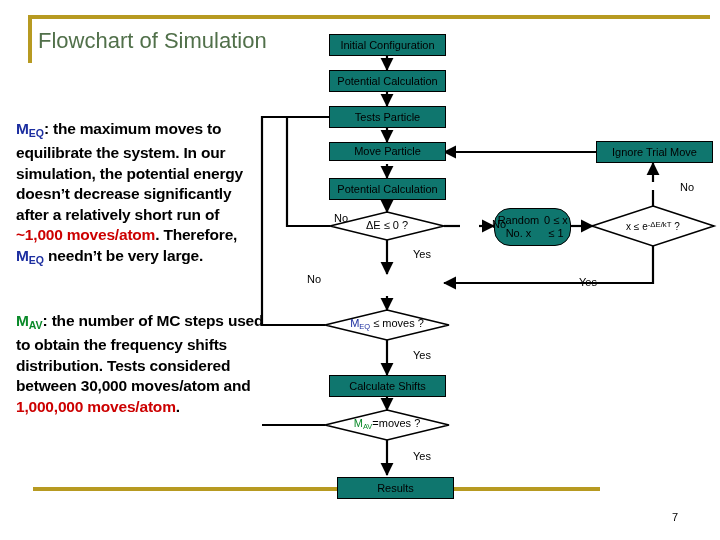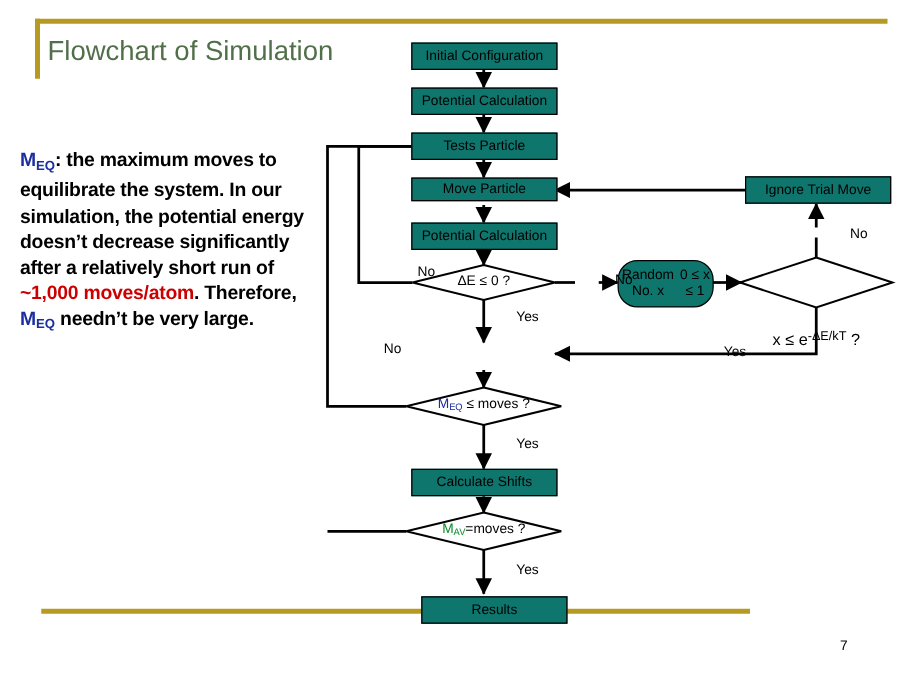--- a/index.html
+++ b/index.html
@@ -77,20 +77,23 @@
   <div class="gold-top-h"></div>
   <div class="gold-top-v"></div>
   <div class="gold-bottom"></div>
 
   <div class="title">Flowchart of Simulation</div>
 
   <div class="bodytext" id="para1">
     <span class="blue"><span>M</span><span class="sub">EQ</span></span><span>: the maximum moves to equilibrate the system. In our simulation, the potential energy doesn’t decrease significantly after a relatively short run of </span><span class="red">~1,000 moves/atom</span><span>. Therefore, </span><span class="blue"><span>M</span><span class="sub">EQ</span></span><span> needn’t be very large.</span>
   </div>
 
+  <div class="bodytext" id="para2">
+    <span class="green"><span>M</span><span class="sub">AV</span></span><span>: the number of MC steps used to obtain the frequency shifts distribution. Tests considered between 30,000 moves/atom and </span><span class="red">1,000,000 moves/atom</span><span>.</span>
+  </div>
 
   <div id="chart">
 
     <svg class="wires" viewBox="0 0 720 540">
       <defs>
         <marker id="ah" markerWidth="7" markerHeight="7" refX="5.6" refY="3" orient="auto">
           <path d="M0,0 L6,3 L0,6 z" fill="#000"></path>
         </marker>
       </defs>
       <g stroke="#000" stroke-width="2.2" fill="none">
@@ -172,21 +175,21 @@
       <span>Random No. x</span>
       <span>0 ≤ x ≤ 1</span>
     </div>
 
     <div class="dlabel" style="left:347px;top:219px;width:80px;">ΔE ≤ 0 ?</div>
 
     <div class="dlabel" style="left:340px;top:317px;width:94px;">
       <span class="blue"><span>M</span><span class="sub">EQ</span></span><span> ≤ moves ?</span>
     </div>
 
-    <div class="dlabel" style="left:611px;top:220px;width:84px;font-size:13px;margin-top:44px;">
+    <div class="dlabel" style="left:611px;top:220px;width:84px;font-size:10px;">
       <span>x ≤ e</span><span style="font-size:0.78em;vertical-align:0.4em;">-ΔE/kT</span><span> ?</span>
     </div>
 
     <div class="dlabel" style="left:340px;top:417px;width:94px;">
       <span class="green"><span>M</span><span class="sub">AV</span></span><span>=moves ?</span>
     </div>
 
     <div class="flabel" style="left:271px;top:273px;">No</div>
     <div class="flabel" style="left:298px;top:212px;">No</div>
     <div class="flabel" style="left:456px;top:218px;">No</div>

